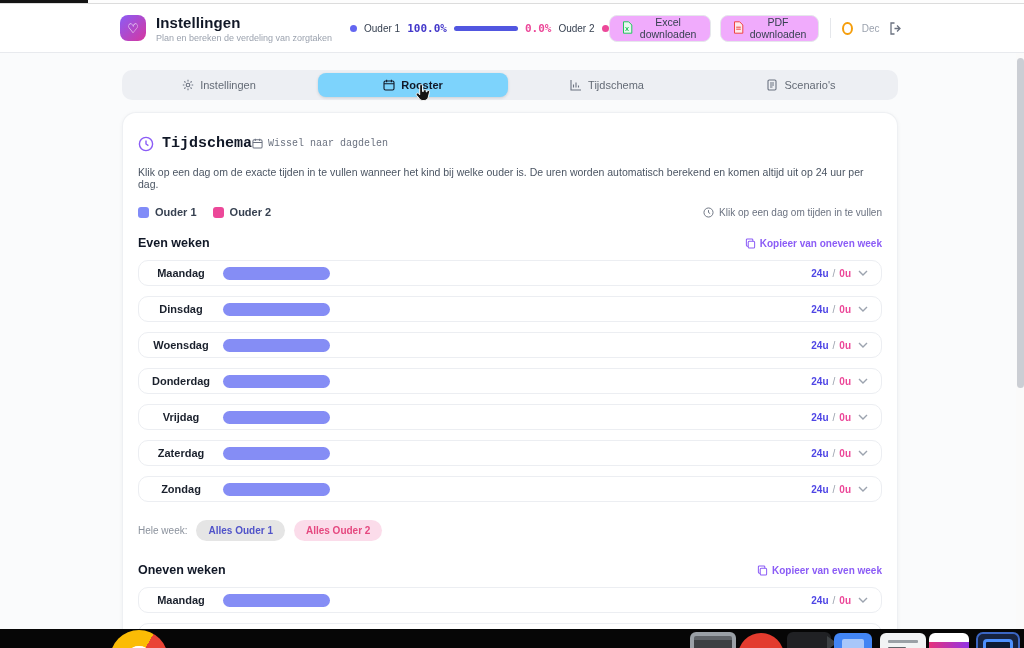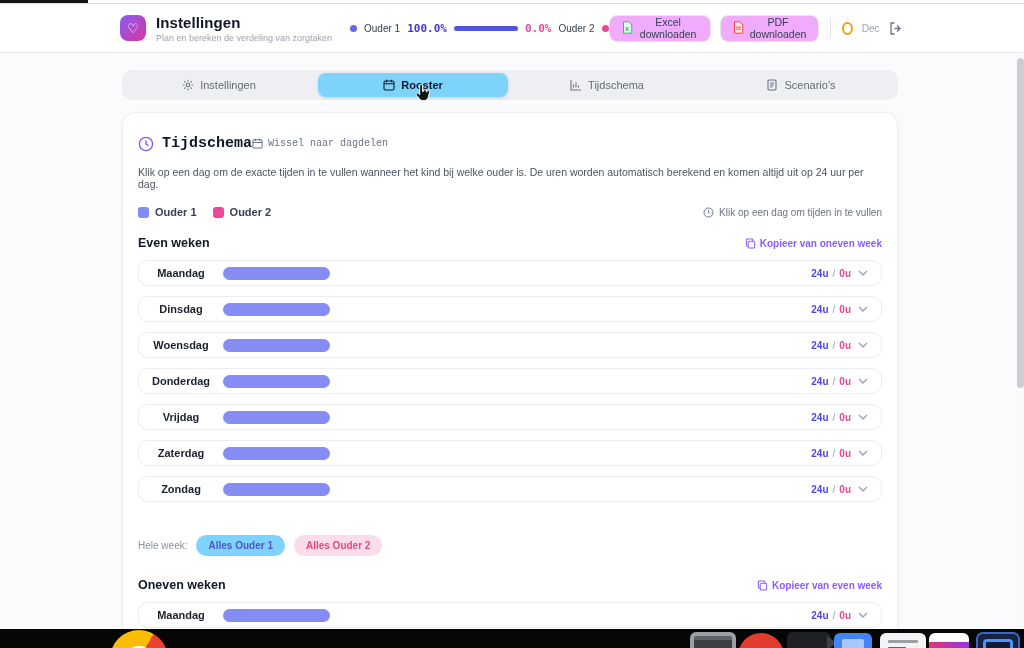--- a/index.html
+++ b/index.html
@@ -59,24 +59,24 @@
   .section-head { margin-top:18px; display:flex; align-items:center; justify-content:space-between; }
   .section-title { font-size:12.5px; font-weight:700; }
   .purple-link { display:flex; align-items:center; gap:4px; font-size:10px; font-weight:600; color:#8b5cf6; cursor:pointer;padding-left:47px; }
   .day-row { margin-top:10px; height:26px; border:1px solid #eceef2; border-radius:10px; background:#fff;
     display:flex; align-items:center; padding-right:13px; cursor:pointer; }
   .day-name { width:84px; text-align:center; font-size:11px; font-weight:700; color:#1a202c; }
   .day-bar { width:107px; height:13px; border-radius:7px; background:#858df5; }
   .day-hours { margin-left:auto; display:flex; align-items:center; gap:4px; font-size:10px; font-weight:700; }
   .h1 { color:#4f46e5; } .h-sep { color:#9ca3af; font-weight:400; } .h2 { color:#ec4899; }
   .chev { margin-left:7px; display:flex; }
-  .whole-week { margin-top:33px; display:flex; align-items:center; gap:9px; }
+  .whole-week { margin-top:18px; display:flex; align-items:center; gap:9px; }
   .whole-week-label { font-size:10px; color:#8a919c; }
   .pill { font-size:10px; font-weight:600; padding:5px 12px; border-radius:999px; border:none; cursor:pointer; }
-  .pill.p1 { background:#7dd3fc; color:#5053c9; }
+  .pill.p1 { background:#e5e5e5; color:#5053c9; }
   .pill.p2 { background:#fbdcea; color:#e5487f; }
   .section-odd { margin-top:22px; }
 
   
   .scrollbar { position:absolute; top:53px; right:0; width:8px; height:576px; background:#fafafa; z-index:8; }
   .scroll-thumb { position:absolute; top:5px; right:0; width:7px; height:330px; background:#cbced4; border-radius:4px; }
 
   
   .taskbar { position:absolute; top:629px; left:0; width:1024px; height:19px; background:#060606; z-index:30; }
   .chrome-big { position:absolute; left:110px; top:1px; width:58px; height:58px; border-radius:50%;

